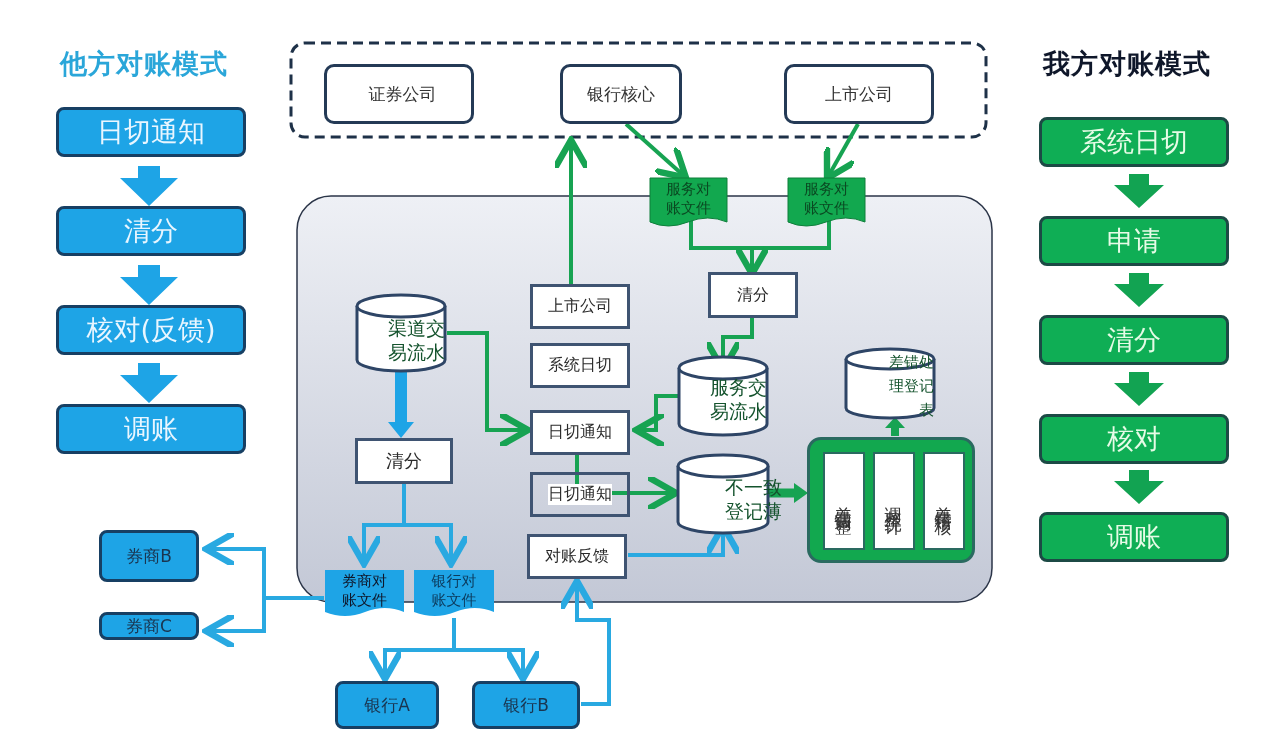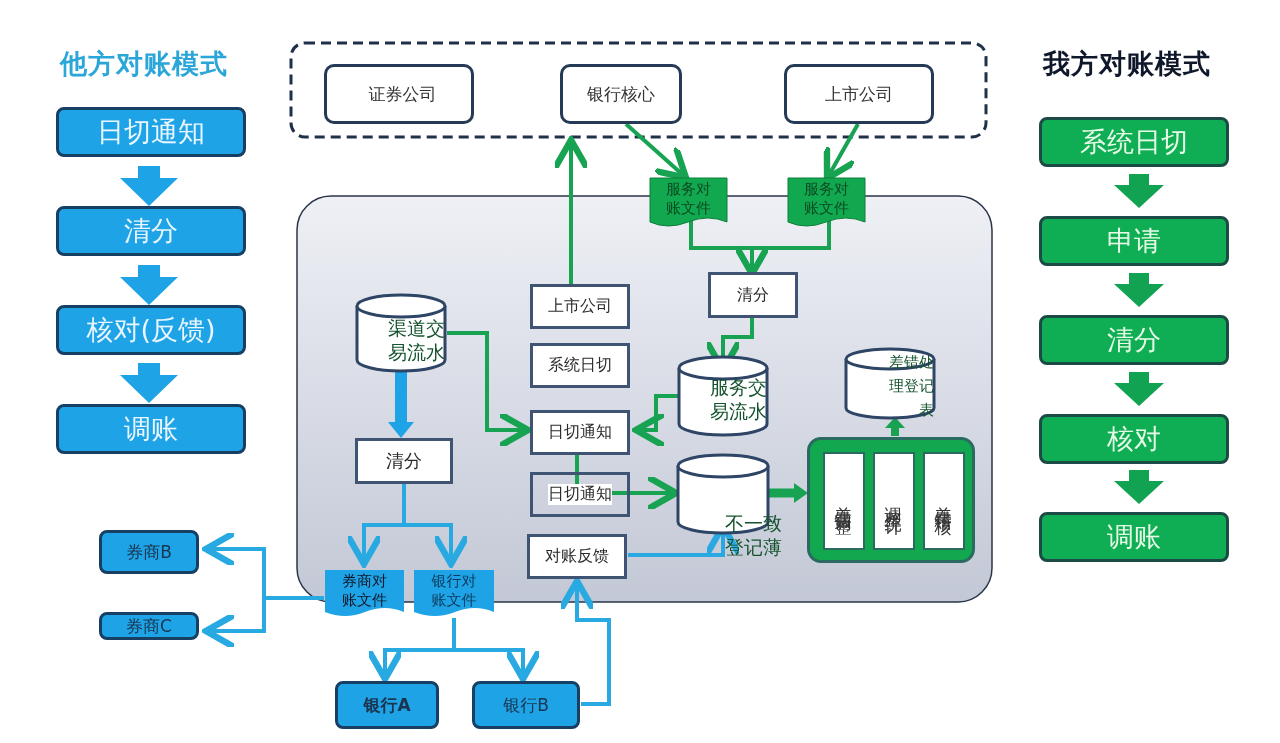--- a/index.html
+++ b/index.html
@@ -150,21 +150,21 @@
 账文件</div>
 <div class="doc-text" style="left:788px;top:180px;width:77px;color:#0a4a22;white-space:pre;">服务对
 账文件</div>
 
 <div class="box" style="left:708px;top:272px;width:90px;height:46px;">清分</div>
 
 <div class="cyl-text" style="left:357px;top:316px;width:88px;font-size:19px;white-space:pre;">渠道交
 易流水</div>
 <div class="cyl-text" style="left:679px;top:375px;width:88px;font-size:19px;white-space:pre;">服务交
 易流水</div>
-<div class="cyl-text" style="left:678px;top:475px;width:104px;font-size:19px;white-space:pre;margin-top:36px;">不一致
+<div class="cyl-text" style="left:678px;top:475px;width:104px;font-size:19px;white-space:pre;">不一致
 登记薄</div>
 <div class="cyl-text" style="left:846px;top:350px;width:88px;font-size:15px;line-height:24px;white-space:pre;">差错处
 理登记
 表</div>
 
 <div class="box" style="left:355px;top:438px;width:98px;height:46px;font-size:18px;">清分</div>
 
 <div class="box" style="left:530px;top:284px;width:100px;height:45px;">上市公司</div>
 <div class="box" style="left:530px;top:343px;width:100px;height:45px;">系统日切</div>
 <div class="box" style="left:530px;top:410px;width:100px;height:45px;">日切通知</div>
@@ -183,17 +183,17 @@
   <div class="abs" style="left:113px;top:12px;width:42px;height:98px;background:#fff;border:2px solid #2a6a60;display:flex;align-items:center;justify-content:center;">
     <span class="vtext">差错稽核</span>
   </div>
 </div>
 
 <div class="doc-text" style="left:325px;top:572px;width:79px;color:#0f172a;white-space:pre;">券商对
 账文件</div>
 <div class="doc-text" style="left:414px;top:572px;width:80px;color:#0c3a5c;white-space:pre;">银行对
 账文件</div>
 
-<div class="bluebox" style="left:99px;top:530px;width:100px;height:44px;">券商B</div>
+<div class="bluebox" style="left:99px;top:530px;width:100px;height:52px;">券商B</div>
 <div class="bluebox" style="left:99px;top:612px;width:100px;height:28px;">券商C</div>
 
-<div class="bluebox" style="left:335px;top:681px;width:104px;height:48px;font-weight:bold;">银行A</div>
+<div class="bluebox" style="left:335px;top:681px;width:104px;height:48px;">银行A</div>
 <div class="bluebox" style="left:472px;top:681px;width:108px;height:48px;">银行B</div>
 
 </body></html>

